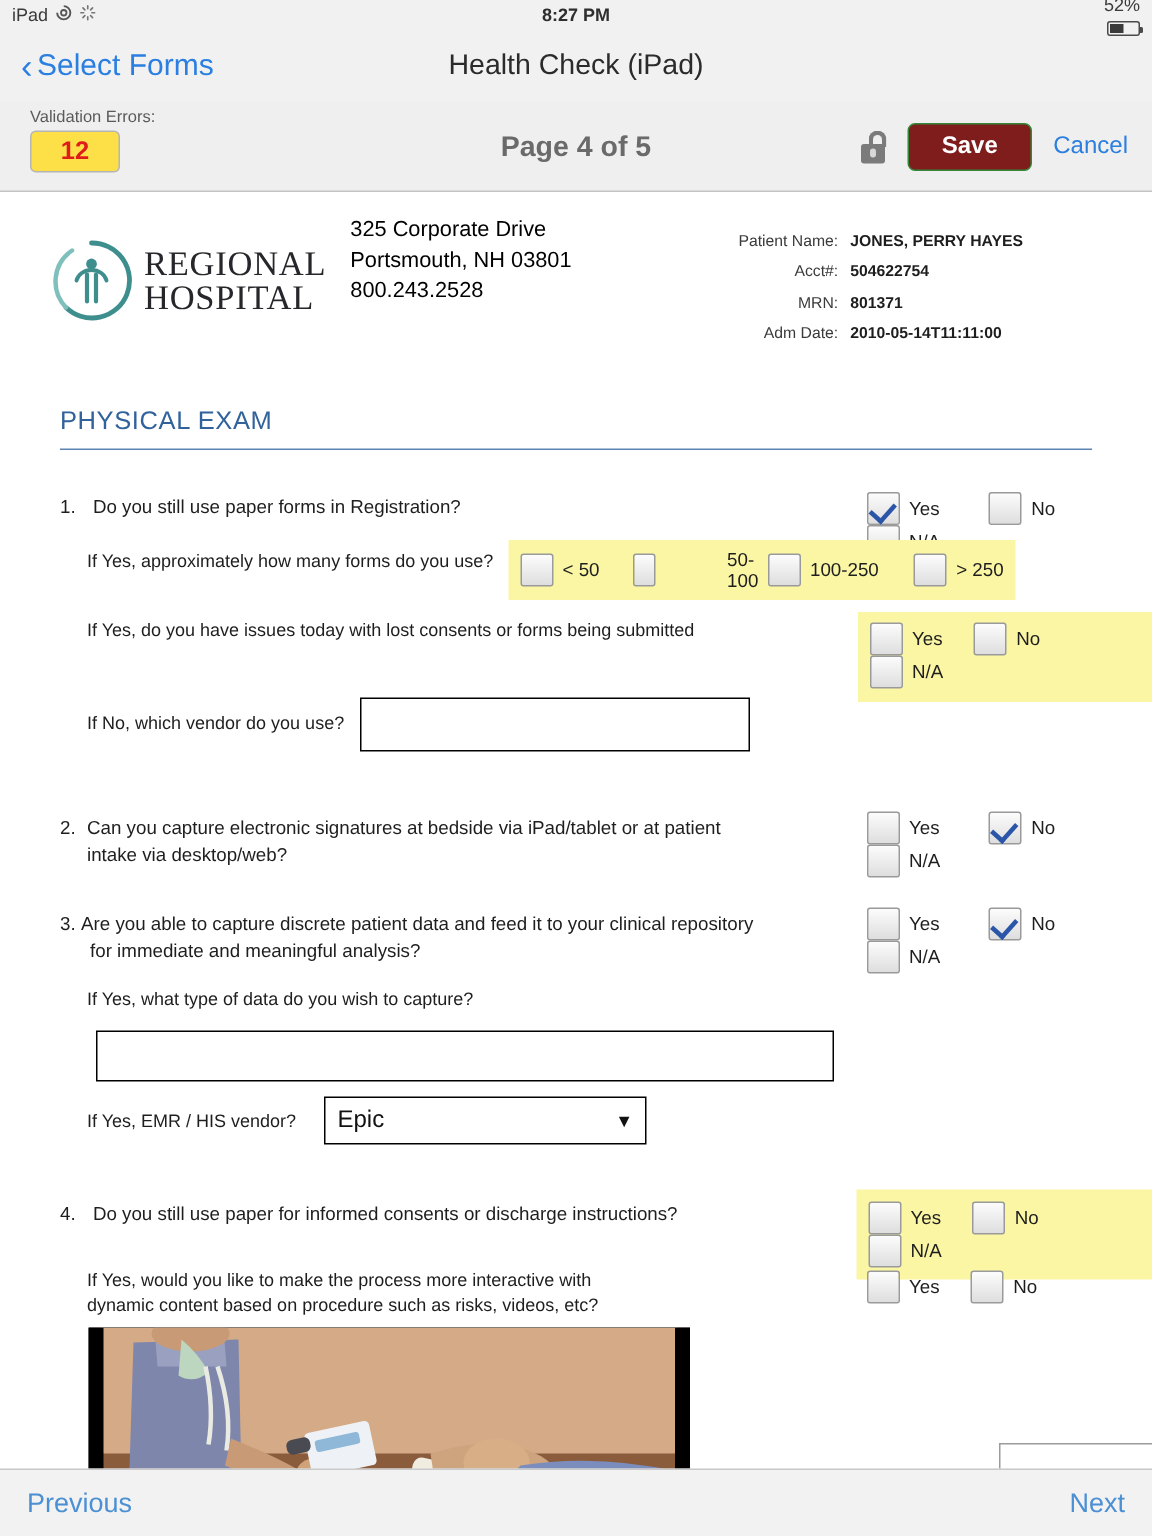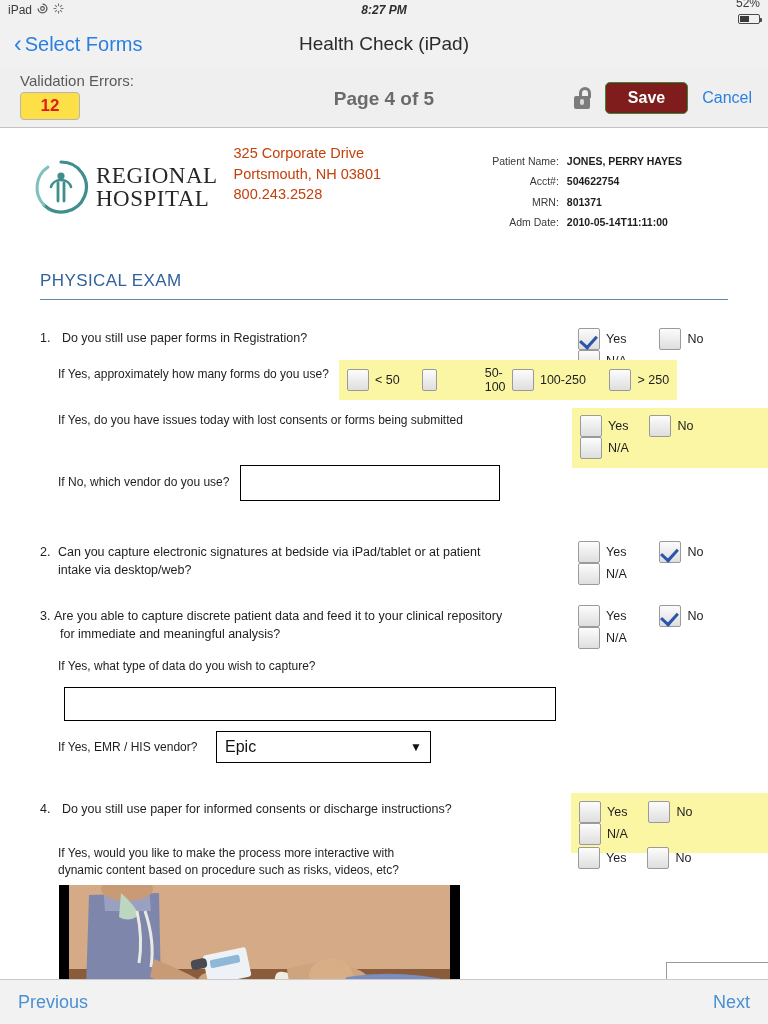--- a/index.html
+++ b/index.html
@@ -14,21 +14,21 @@
   
   .statusbar {
     position: absolute; top: 0; left: 0; width: 768px; height: 20px;
     background: #f1f1f1;
     display: flex; align-items: center;
     font-size: 12px; color: #3a3a3a;
     padding: 0 8px;
   }
   .sb-left { display: flex; align-items: center; gap: 5px; }
   .sb-center { position: absolute; left: 0; right: 0; text-align: center;
-               font-size: 12px; font-weight: bold; color: #2e2e2e; font-style: italic; }
+               font-size: 12px; font-weight: bold; color: #2e2e2e; }
   .sb-right { margin-left: auto; display: flex; align-items: flex-end; gap: 4px; z-index:2;flex-direction:column;}
   .batt { width: 22px; height: 10px; border: 1px solid #4a4a4a; border-radius: 2px;
           position: relative; padding: 1px; }
   .batt::after { content:""; position: absolute; right:-3px; top:3px;
                  width:2px; height:4px; background:#4a4a4a; border-radius:0 1px 1px 0;}
   .batt i { display:block; height:100%; width:52%; background:#3a3a3a; }
 
   
   .navbar {
     position: absolute; top: 20px; left: 0; width: 768px; height: 48px;
@@ -40,21 +40,21 @@
   .chev-left { font-size: 23px; line-height: 1; font-weight: 500; }
   .nav-title { position:absolute; left:0; right:0; text-align:center;
                font-size:19px; color:#2b2b2b; }
 
   
   .toolbar {
     position: absolute; top: 68px; left: 0; width: 768px; height: 60px;
     background: #efefef; border-bottom: 1px solid #c3c3c3;
   }
   .valwrap { position:absolute; left:20px; top:4px; }
-  .vallabel { font-size: 15px; color:#5a5a5a; margin-bottom:3px;text-align:center; }
+  .vallabel { font-size: 11px; color:#5a5a5a; margin-bottom:3px;text-align:center; }
   .valbox { width:60px; height:28px; border:1px solid #b5b5b5; border-radius:4px;
             background:#fde047; display:flex; align-items:center; justify-content:center;
             color:#e01b1b; font-size:17px; font-weight:bold; cursor:pointer;}
   .pageind { position:absolute; left:0; right:0; top:20px; text-align:center;
              font-size:19px; font-weight:bold; color:#6a6a6a; }
   .tb-right { position:absolute; right:16px; top:14px; display:flex; align-items:center; gap:14px; }
   .lock-ic { width:18px; height:22px; position:relative; cursor:pointer; }
   .lock-ic .body { position:absolute; bottom:0; left:1px; width:16px; height:13px;
                    background:#7b7b7b; border-radius:2px; }
   .lock-ic .body::after{content:"";position:absolute;left:6px;top:3px;width:4px;height:6px;
@@ -69,21 +69,21 @@
   
   .formbody { position:absolute; top:129px; left:0; width:768px; height:866px;
               background:#fff; overflow:hidden; }
 
   .hdr { display:flex; padding: 12px 0 0 0; }
   .logo-block { display:flex; align-items:center; margin-left:32px; }
   .logo-mark { width:58px; height:58px; position:relative; flex:none; }
   .logo-name { margin-left:6px; font-family:"Liberation Serif", serif; color:#27272b;
                line-height:1.0; }
   .logo-name div { font-size:23px; letter-spacing:0.5px; }
-  .addr { margin-left:16px; font-size:14.5px; color:#c2410c; line-height:1.42; padding-top:2px;}
+  .addr { margin-left:16px; font-size:14.5px; color:#000000; line-height:1.42; padding-top:2px;}
 
   .patient { margin-left:auto; margin-right:86px; padding-top:10px; }
   .prow { display:flex; font-size:10.5px; line-height:1.95; }
   .plabel { width:74px; text-align:right; color:#3a3a3a; }
   .pval { margin-left:8px; font-weight:bold; color:#1d1d1d; }
 
   .section-title { margin:38px 0 0 40px; color:#31629b; font-size:17px; letter-spacing:.4px;}
   .section-rule { margin:8px 40px 0 40px; border-bottom:1.5px solid #5d83b0; }
 
   .q { position:relative; font-size:12.5px; color:#1e1e1e; }

